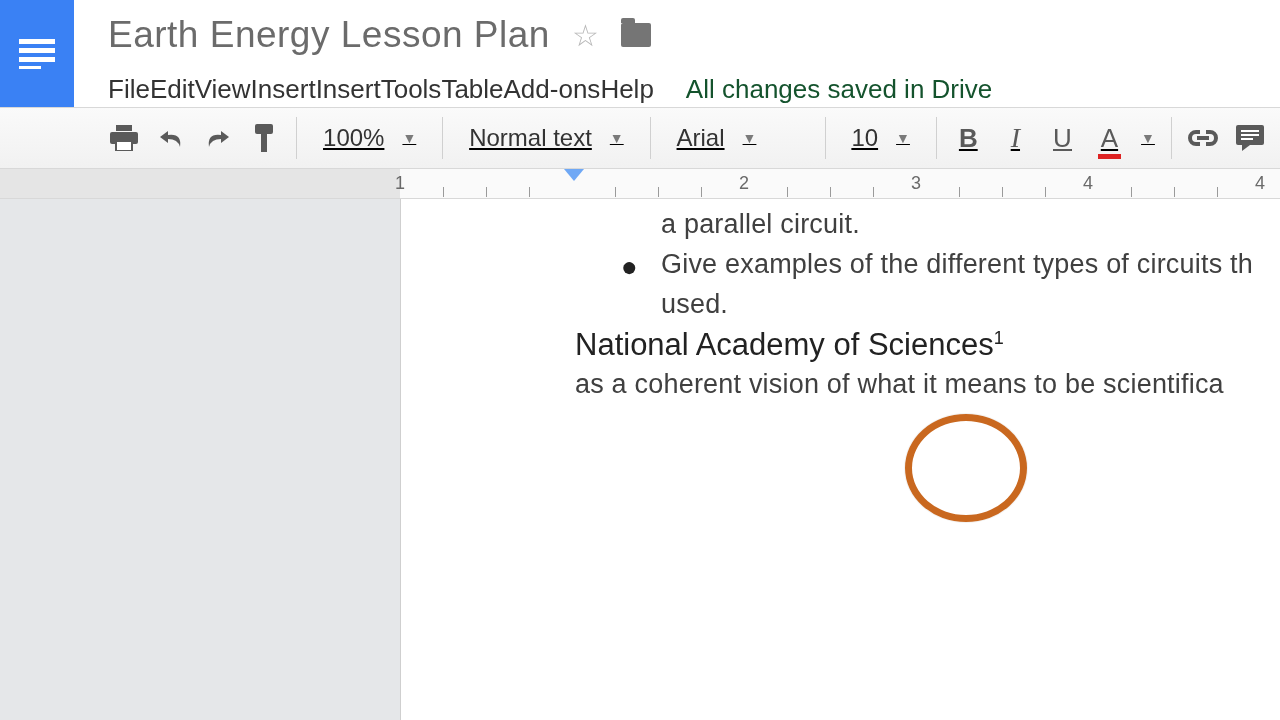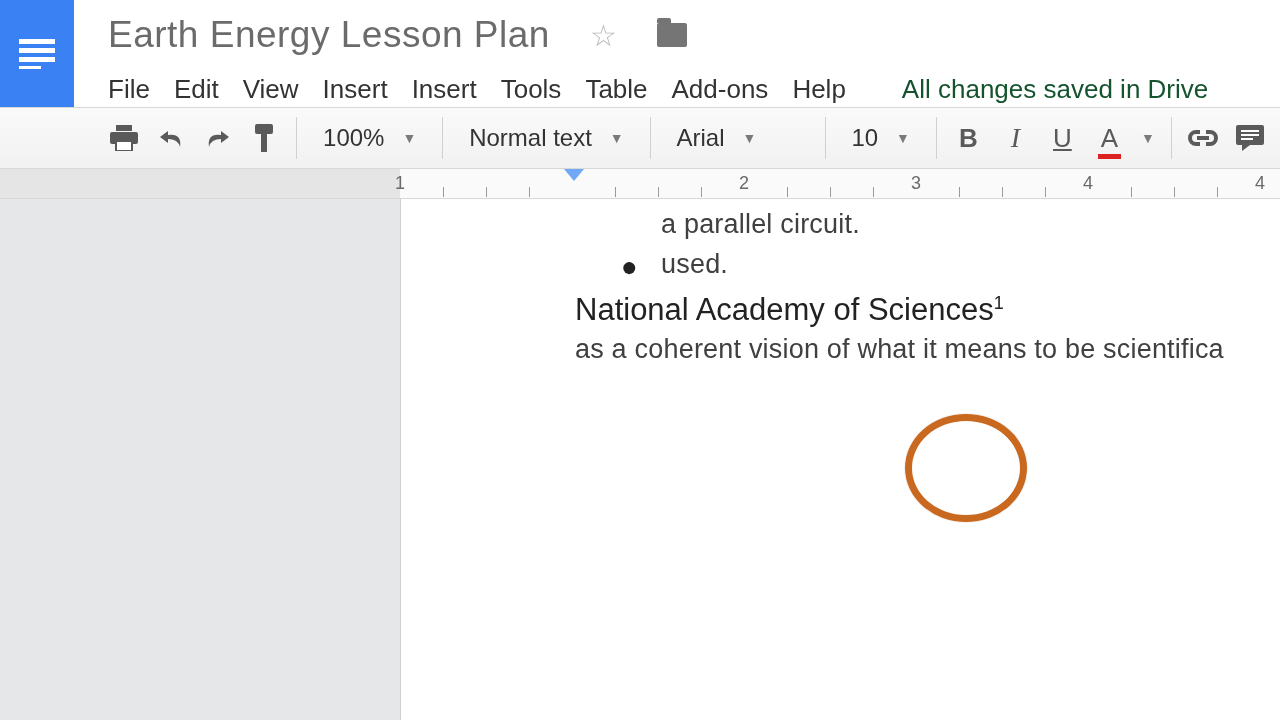--- a/index.html
+++ b/index.html
@@ -29,21 +29,21 @@
     width: 36px;
     height: 30px;
   }
   .title-area {
     padding: 14px 0 0 34px;
     flex: 1;
   }
   .title-row {
     display: flex;
     align-items: center;
-    gap: 40px;
+    gap: 22px;
   }
   .doc-title {
     font-size: 37px;
     color: #6b6b6b;
     font-weight: 400;
     letter-spacing: 0.5px;
   }
   .star-icon {
     font-size: 30px;
     color: #b8b8b8;
@@ -61,40 +61,40 @@
     top: -5px;
     left: 0;
     width: 14px;
     height: 5px;
     background: #757575;
     border-radius: 2px 2px 0 0;
   }
   .menu-bar {
     display: flex;
     align-items: center;
-    gap: 24px;
     padding-top: 18px;
     font-size: 26px;
     color: #333;
   }
   .menu-item { cursor: pointer; white-space: nowrap; }
   .save-status {
     color: #14532d;
     font-size: 26px;
     margin-left: 32px;
   }
   .toolbar {
     display: flex;
     align-items: center;
     height: 62px;
     border-top: 1px solid #d8d8d8;
     border-bottom: 1px solid #d8d8d8;
     padding: 0 10px 0 104px;
     gap: 8px;
     background: linear-gradient(#fafafa,#f1f1f1);
+    text-decoration: underline;
   }
   .tb-btn {
     width: 46px;
     height: 46px;
     display: flex;
     align-items: center;
     justify-content: center;
     color: #5a5a5a;
     font-size: 24px;
     cursor: pointer;
@@ -386,20 +386,21 @@
 
 <div class="workspace">
   <div class="gutter"></div>
   <div class="page">
 
     <div class="doc-line indent-text">a parallel circuit.</div>
 
     <div class="bullet-row">
       <div class="dot">●</div>
       <div class="txt">
+        <div class="doc-line">Give examples of the different types of circuits th</div>
         <div class="doc-line">used.</div>
       </div>
     </div>
 
 
     <div class="body-block">
       <div class="line1">
         <span>National Academy of Sciences</span><span class="sup">1</span>
       </div>
       <div class="doc-line">as a coherent vision of what it means to be scientifica</div>

